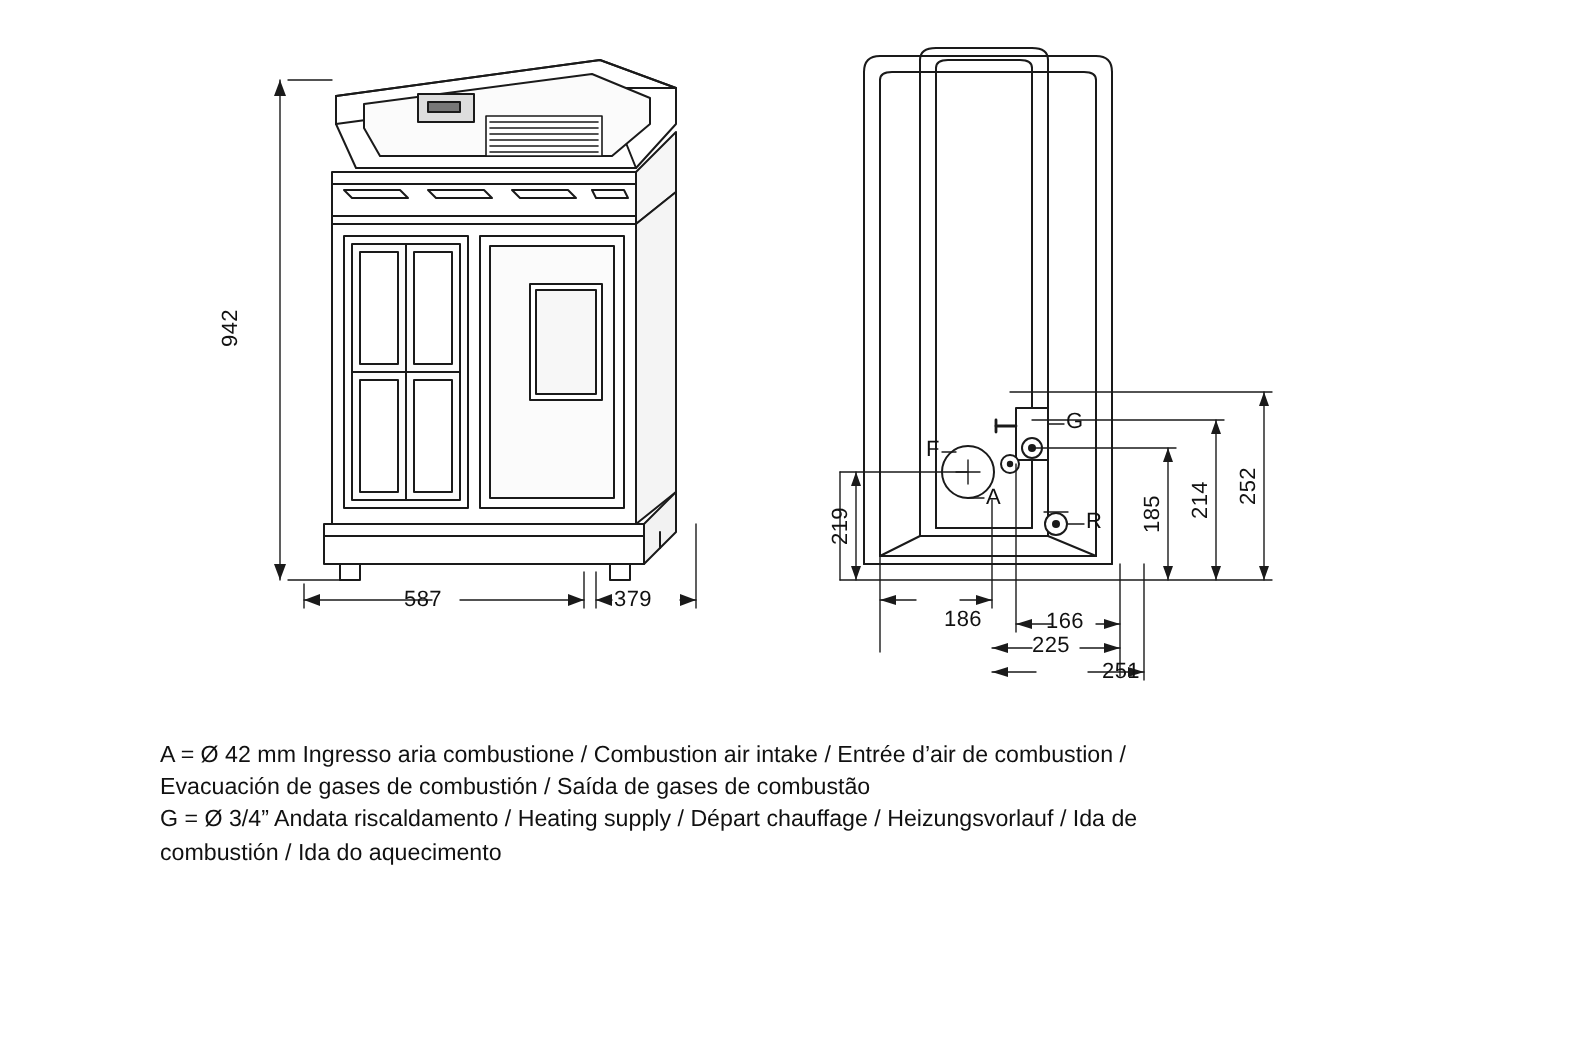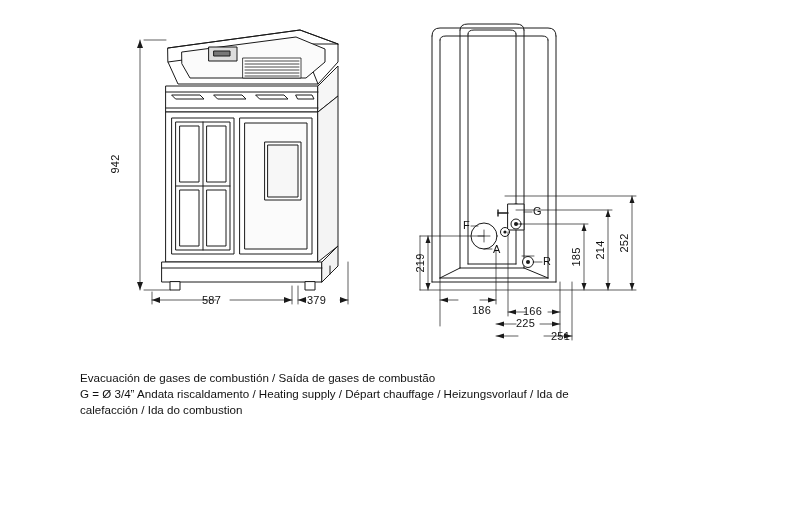--- a/index.html
+++ b/index.html
@@ -242,23 +242,24 @@
 
   <div class="dim-label" style="left:519px;top:330px;margin-left:32px;">251</div>
 
   <div class="letter-label" style="left:493px;top:243px;">A</div>
   <div class="letter-label" style="left:463px;top:219px;">F</div>
   <div class="letter-label" style="left:533px;top:205px;">G</div>
   <div class="letter-label" style="left:543px;top:255px;">R</div>
 
   <div class="legend">
     <div class="legend-item">
+      <div class="legend-line">A = Ø 42 mm Ingresso aria combustione / Combustion air intake / Entrée d’air de combustion /</div>
     </div>
     <div class="legend-item">
       <div class="legend-line">Evacuación de gases de combustión / Saída de gases de combustão</div>
     </div>
     <div class="legend-item">
       <div class="legend-line">G = Ø 3/4” Andata riscaldamento / Heating supply / Départ chauffage / Heizungsvorlauf / Ida de</div>
-      <div class="legend-line">calefacción / Ida do combustion</div>
+      <div class="legend-line">combustión / Ida do aquecimento</div>
     </div>
   </div>
 
 </div>
 
 </body></html>

